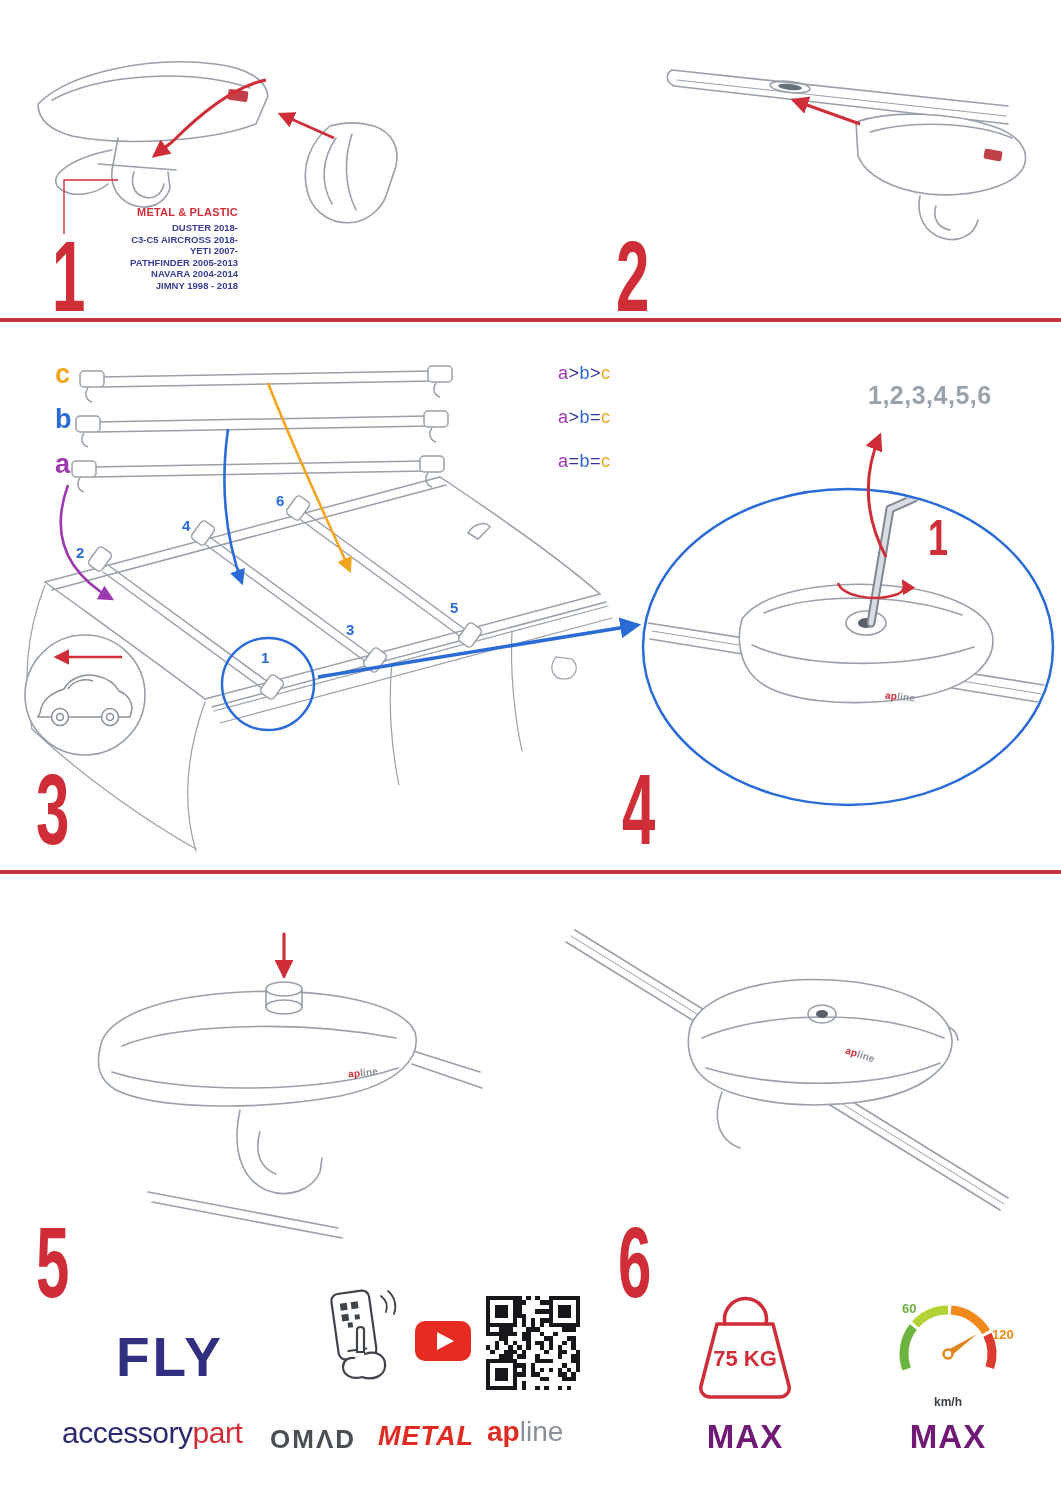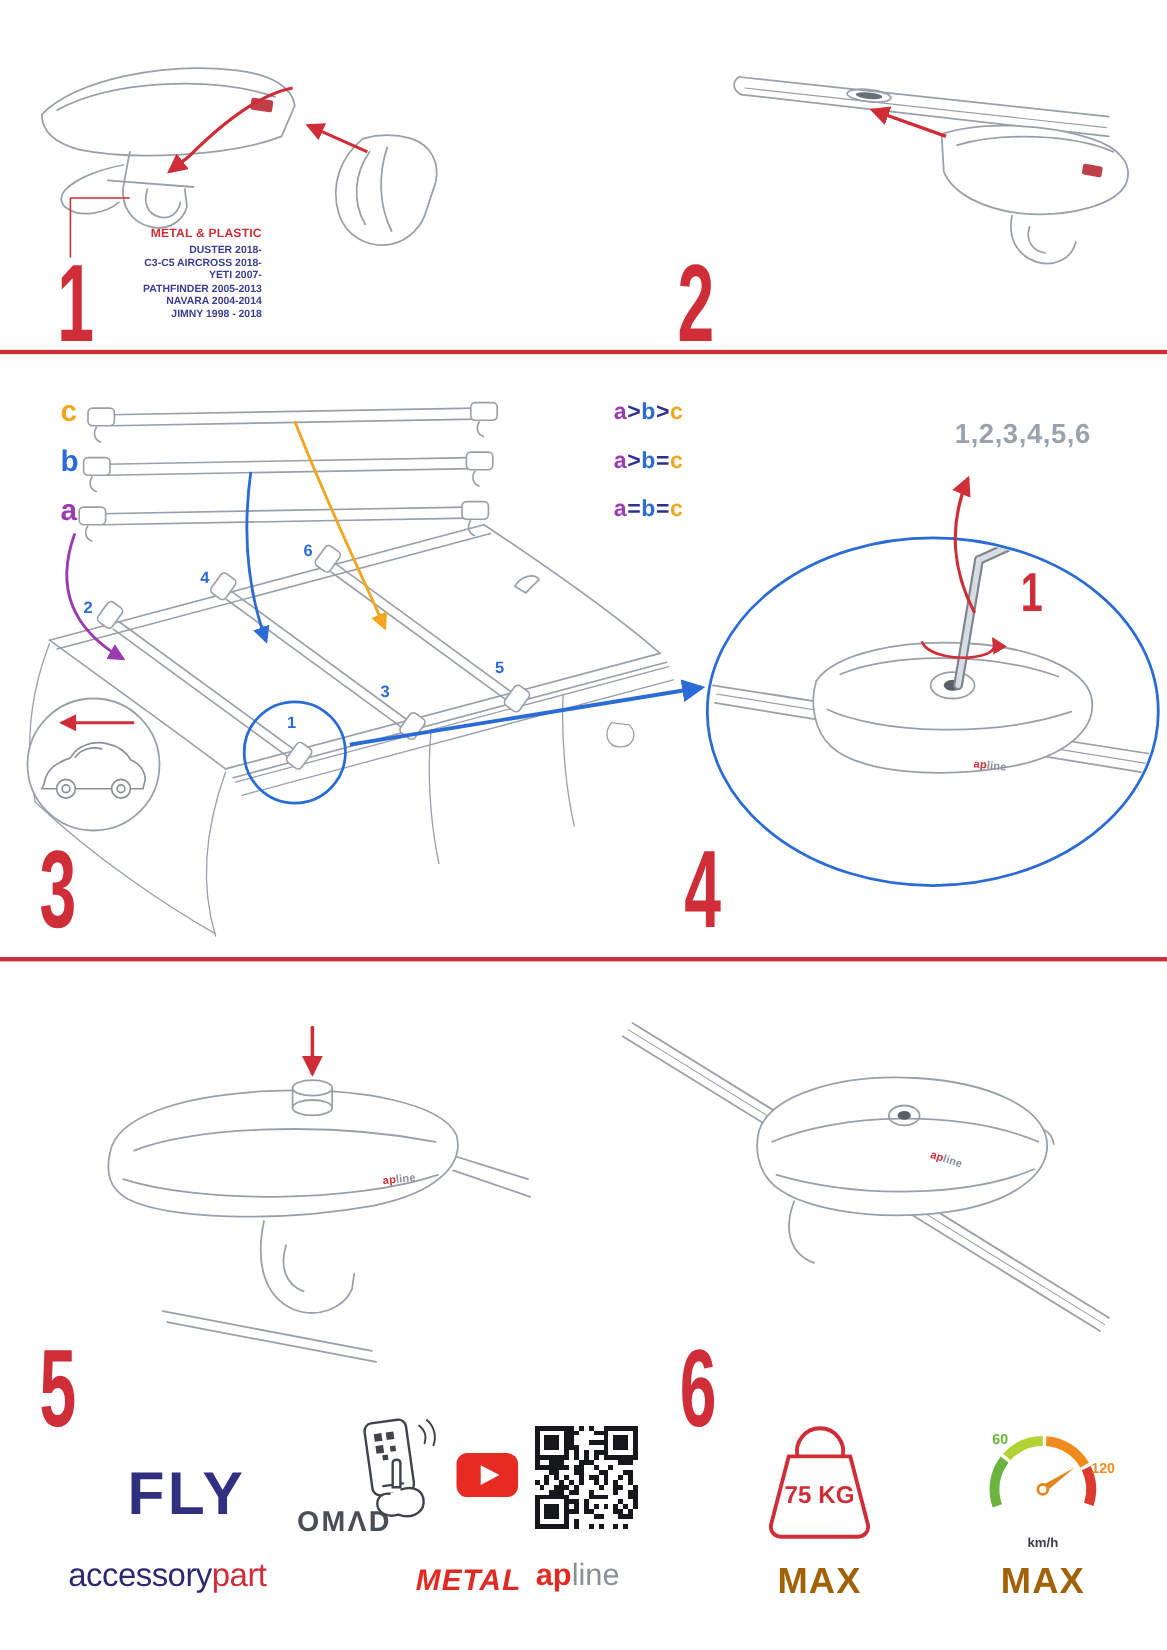--- a/index.html
+++ b/index.html
@@ -5,36 +5,36 @@
   html,body{margin:0;padding:0;background:#fff;}
   body{font-family:"Liberation Sans",sans-serif;}
   .page{position:relative;width:1061px;height:1500px;background:#fff;overflow:hidden;margin:2px auto;}
   .abs{position:absolute;}
   .divider{position:absolute;left:0;width:1061px;height:4px;background:#c9313c;}
   .step-num{position:absolute;color:#cf2e38;font-size:100px;font-weight:700;line-height:.88;transform:scaleX(.6);transform-origin:left top;letter-spacing:-2px;}
   .material-label{position:absolute;color:#cf2e38;font-size:11px;font-weight:700;text-align:right;letter-spacing:.2px;}
   .models{position:absolute;color:#3a3d96;font-size:9.5px;line-height:11.5px;font-weight:600;text-align:right;}
   .bar-label{position:absolute;font-size:27px;font-weight:700;line-height:1;}
   .lbl-a{color:#9c3ab0}.lbl-b{color:#2a6bd6}.lbl-c{color:#f2a51e}
-  .formula{position:absolute;font-size:21px;font-weight:700;letter-spacing:.5px;line-height:1;}
+  .formula{position:absolute;font-size:18px;font-weight:400;letter-spacing:.5px;line-height:1;}
   .f-a{color:#9c3ab0}.f-b{color:#2a6bd6}.f-c{color:#f2a51e}.f-op{color:#2e3192}
   .seq{position:absolute;color:#9aa3ac;font-size:25px;font-weight:700;letter-spacing:.5px;line-height:1;}
   .first-step{position:absolute;color:#cf2e38;font-size:50px;font-weight:700;transform:scaleX(.72);transform-origin:left top;line-height:.9;}
   .roof-num{position:absolute;color:#2a6bd6;font-size:15px;font-weight:700;line-height:1;}
   .mini-logo{position:absolute;font-size:10px;font-weight:700;letter-spacing:.2px;white-space:nowrap;line-height:1;}
   .mini-logo .lg-ap{color:#cf2e38}.mini-logo .lg-line{color:#8a9097}
   .fly{position:absolute;color:#312f80;font-size:55px;font-weight:700;letter-spacing:3px;line-height:1;}
   .accpart{position:absolute;font-size:30px;font-weight:500;letter-spacing:-.5px;line-height:1;white-space:nowrap;}
   .accpart .acc{color:#2b2a70}.accpart .part{color:#cf2e38}
   .omad{position:absolute;color:#4a4f56;font-size:26px;font-weight:700;letter-spacing:2px;line-height:1;}
   .omay{position:absolute;color:#e02a22;font-size:27px;font-weight:800;font-style:italic;letter-spacing:1px;line-height:1;}
   .apline-logo{position:absolute;font-size:28px;font-weight:700;line-height:1;}
   .apline-logo .lg-ap{color:#e02a22}.apline-logo .lg-line{color:#8a9097;font-weight:400;}
   .kg{position:absolute;color:#cf2e38;font-size:22px;font-weight:700;text-align:center;line-height:1;}
-  .max{position:absolute;color:#a16207;font-size:33px;font-weight:700;text-align:center;letter-spacing:1px;line-height:1;}
+  .max{position:absolute;color:#701a75;font-size:33px;font-weight:700;text-align:center;letter-spacing:1px;line-height:1;}
   .sp-low{position:absolute;color:#6cb33f;font-size:13px;font-weight:700;line-height:1;}
   .sp-high{position:absolute;color:#f08a1d;font-size:13px;font-weight:700;line-height:1;}
   .sp-unit{position:absolute;color:#3a3f45;font-size:12px;font-weight:700;text-align:center;line-height:1;}
 </style>
 </head>
 <body>
 
 <div class="page">
 
   <svg class="abs" style="left:0;top:28px" width="1061" height="290" viewBox="0 0 1061 290">
@@ -262,21 +262,21 @@
   </svg>
 
   <div class="mini-logo" style="left:348px;top:1066px;transform:rotate(-6deg)"><span class="lg-ap">ap</span><span class="lg-line">line</span></div>
   <div class="mini-logo" style="left:845px;top:1048px;transform:rotate(18deg)"><span class="lg-ap">ap</span><span class="lg-line">line</span></div>
 
   <div class="step-num" style="left:36px;top:1216px">5</div>
   <div class="step-num" style="left:618px;top:1216px">6</div>
 
   <div class="fly" style="left:116px;top:1328px">FLY</div>
   <div class="accpart" style="left:62px;top:1416px"><span class="acc">accessory</span><span class="part">part</span></div>
-  <div class="omad" style="left:270px;top:1368px">OMΛD</div>
+  <div class="omad" style="left:270px;top:1424px">OMΛD</div>
   <div class="omay" style="left:378px;top:1421px">METAL</div>
   <div class="apline-logo" style="left:487px;top:1416px"><span class="lg-ap">ap</span><span class="lg-line">line</span></div>
 
   <svg class="abs" style="left:305px;top:1284px" width="95" height="95" viewBox="0 0 95 95">
     <g stroke="#3f444b" stroke-width="2.2" fill="none" stroke-linecap="round">
       <g transform="rotate(-8 49 40)">
         <rect x="30" y="6" width="38" height="66" rx="7" fill="#fff"></rect>
         <g fill="#3f444b" stroke="none">
           <rect x="38" y="16" width="7" height="7"></rect>
           <rect x="49" y="16" width="7" height="7"></rect>

